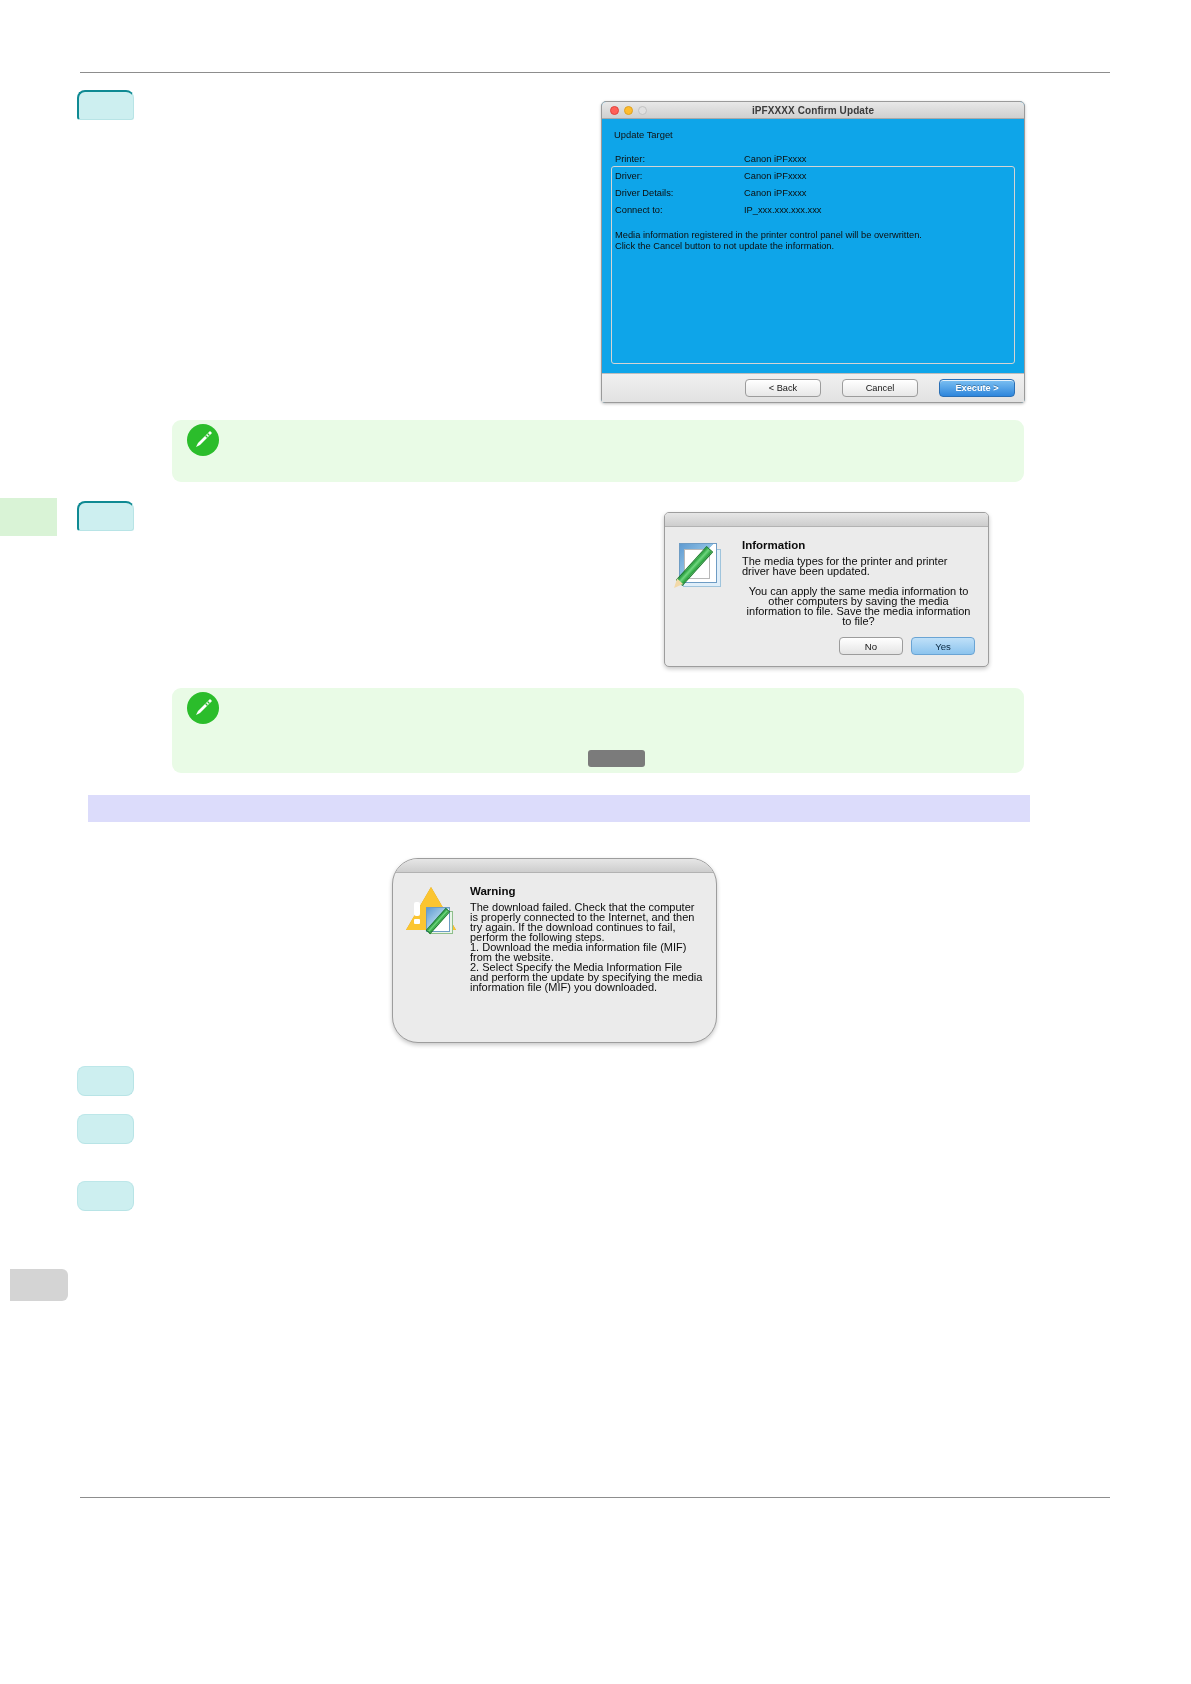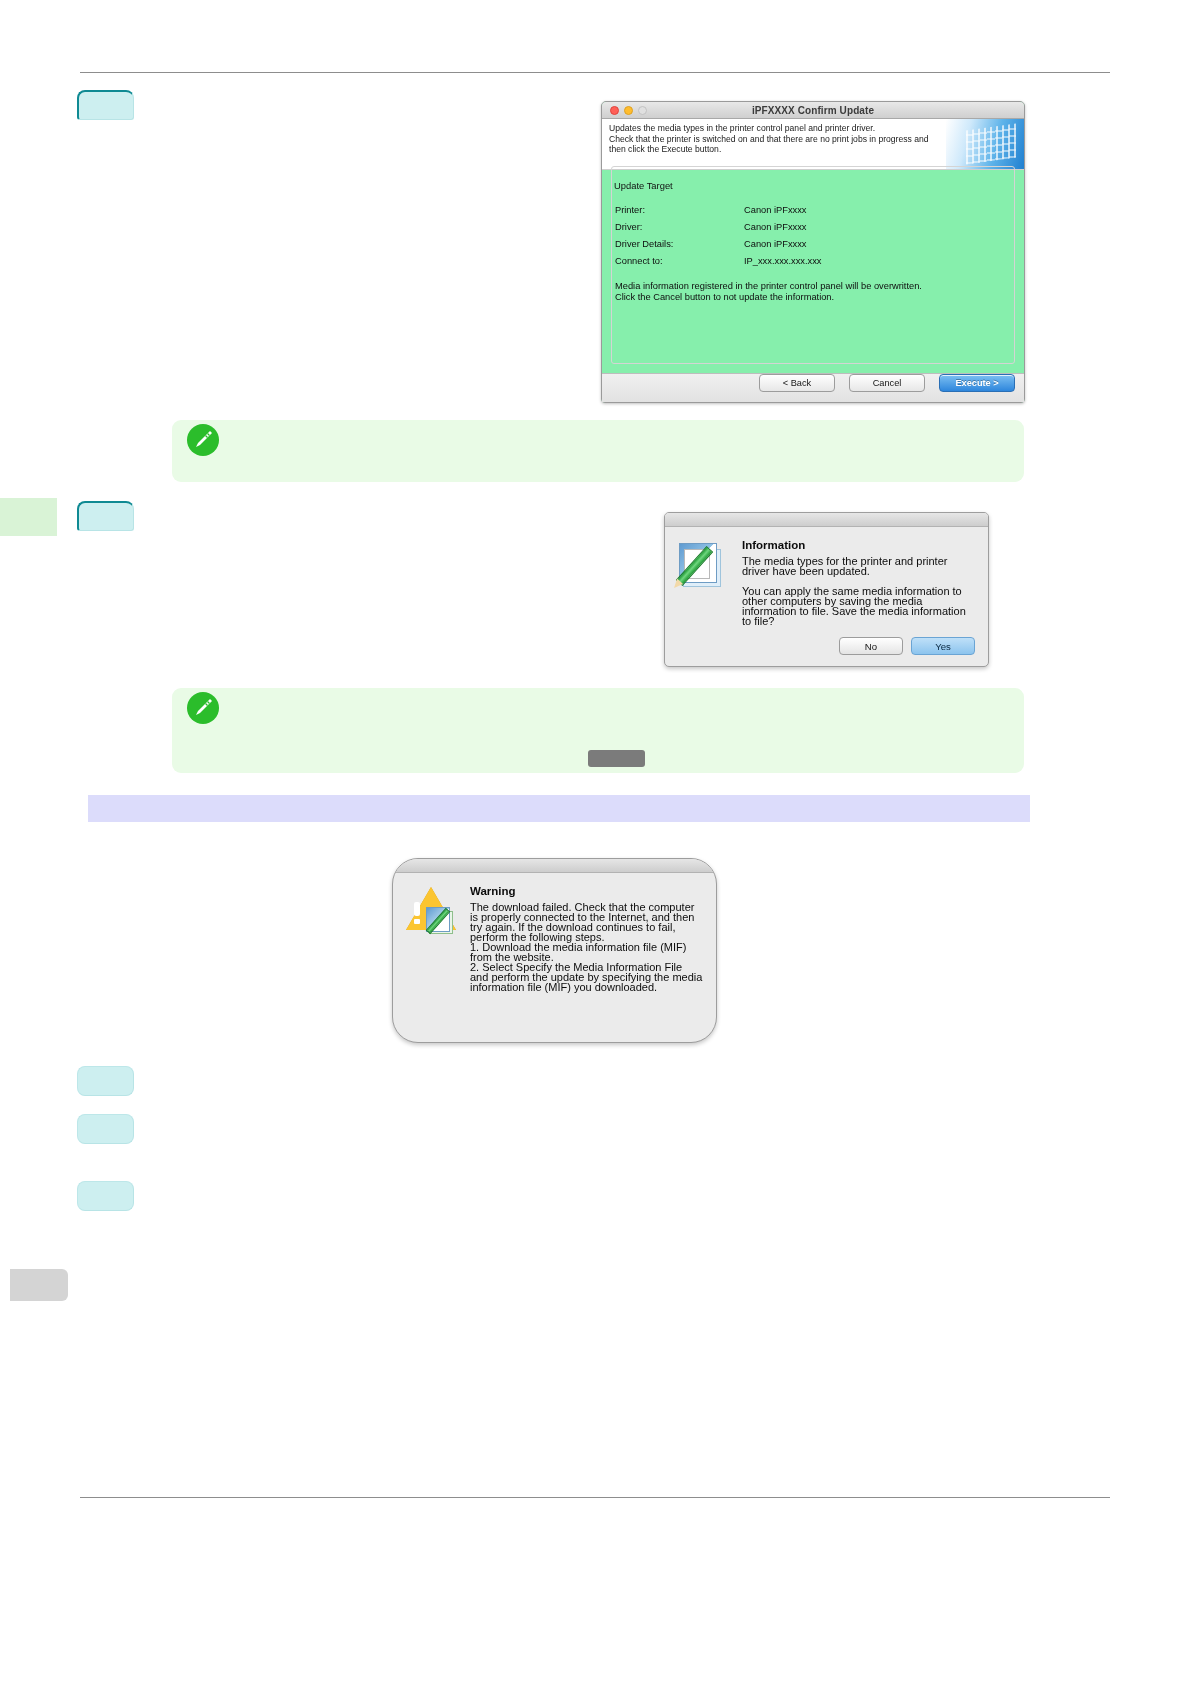--- a/index.html
+++ b/index.html
@@ -62,21 +62,21 @@
   }
   
   .grey-tab {
     position:absolute; left:10px; top:1269px; width:58px; height:32px;
     background:#d4d4d4; border-radius:0 6px 6px 0;
   }
 
   
   .mac-win {
     position:absolute; left:601px; top:101px; width:424px; height:302px;
-    background:#86efac;
+    background:#0ea5e9;
     border:1px solid #9a9a9a;
     border-radius:5px 5px 4px 4px;
     box-shadow:0 1px 3px rgba(0,0,0,.25);
     font-size:9.5px; color:#111;
   }
   .mac-titlebar {
     height:17px; border-radius:4px 4px 0 0;
     background:linear-gradient(#e8e8e8,#cfcfcf);
     border-bottom:1px solid #a8a8a8;
     position:relative;
@@ -142,22 +142,22 @@
   .mac-wellpad {
     position:absolute; left:9px; right:9px; top:64px; bottom:38px;
     border:1px solid #d4d4d4; border-radius:3px; background:transparent;
     pointer-events:none;
   }
 
   .mac-footer {
     position:absolute; left:0; right:0; bottom:0; height:29px;
     border-top:1px solid #bdbdbd;
     background:linear-gradient(#f0f0f0,#e2e2e2);
-    display:flex; align-items:flex-start; justify-content:flex-end;
-    gap:14px; padding-right:9px;
+    display:flex; align-items:center; justify-content:flex-end;
+    gap:21px; padding-right:9px;
   }
   .btn {
     min-width:76px; height:18px; border-radius:4px;
     border:1px solid #9c9c9c;
     background:linear-gradient(#ffffff,#e7e7e7);
     font-size:9.2px; color:#141414;
     display:flex; align-items:center; justify-content:center;
     box-shadow:0 1px 0 rgba(255,255,255,.8) inset;
   }
   .btn.primary {
@@ -177,21 +177,21 @@
     height:14px; background:linear-gradient(#e6e6e6,#cdcdcd);
     border-bottom:1px solid #b2b2b2;
   }
   .alert-body { display:flex; padding:12px 13px 0 13px; gap:12px; }
   .alert-icon { flex:0 0 auto; width:52px; height:50px; position:relative; }
   .alert-text { flex:1 1 auto; }
   .alert-head {
     font-size:11.5px; font-weight:bold; color:#0c0c0c; margin:0 0 5px 0;
   }
   .alert-p { font-size:11px; line-height:10px; color:#0c0c0c; margin:0; }
-  .alert-p + .alert-p { margin-top:10px; }
+  .alert-p + .alert-p { margin-top:10px;text-align:center; }
   .alert-buttons {
     display:flex; justify-content:flex-end; gap:8px;
     padding:11px 13px 11px 0;
   }
   .abtn {
     min-width:64px; height:18px; border-radius:4px;
     border:1px solid #9c9c9c;
     background:linear-gradient(#ffffff,#e4e4e4);
     font-size:9.6px; color:#141414;
     display:flex; align-items:center; justify-content:center;
@@ -297,27 +297,20 @@
 
   <div class="mac-win">
 
     <div class="mac-titlebar">
       <span class="traffic t-red"></span>
       <span class="traffic t-amber"></span>
       <span class="traffic t-grey"></span>
       <div class="mac-title">iPFXXXX  Confirm Update</div>
     </div>
 
-    <div class="mac-header">
-      <div class="mac-header-text" style="white-space:pre-line;">Updates the media types in the printer control panel and printer driver.
-Check that the printer is switched on and that there are no print jobs in progress and then click the Execute button.</div>
-      <div class="mac-banner">
-        <div class="chip"></div>
-      </div>
-    </div>
 
     <div class="mac-wellpad"></div>
 
     <div class="mac-body">
       <div class="panel-label">Update Target</div>
 
 
       <div class="kv-table">
         <div class="kv-row">
           <span class="kv-key">Printer:</span>

